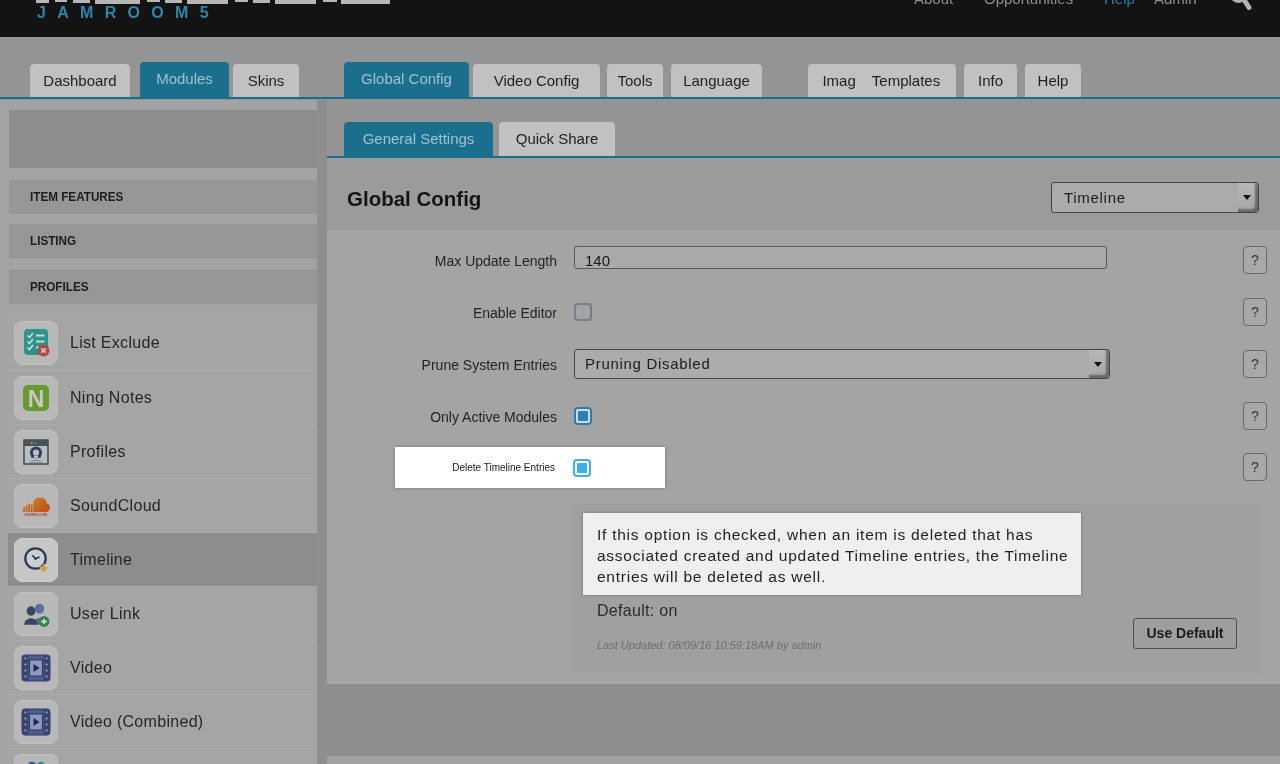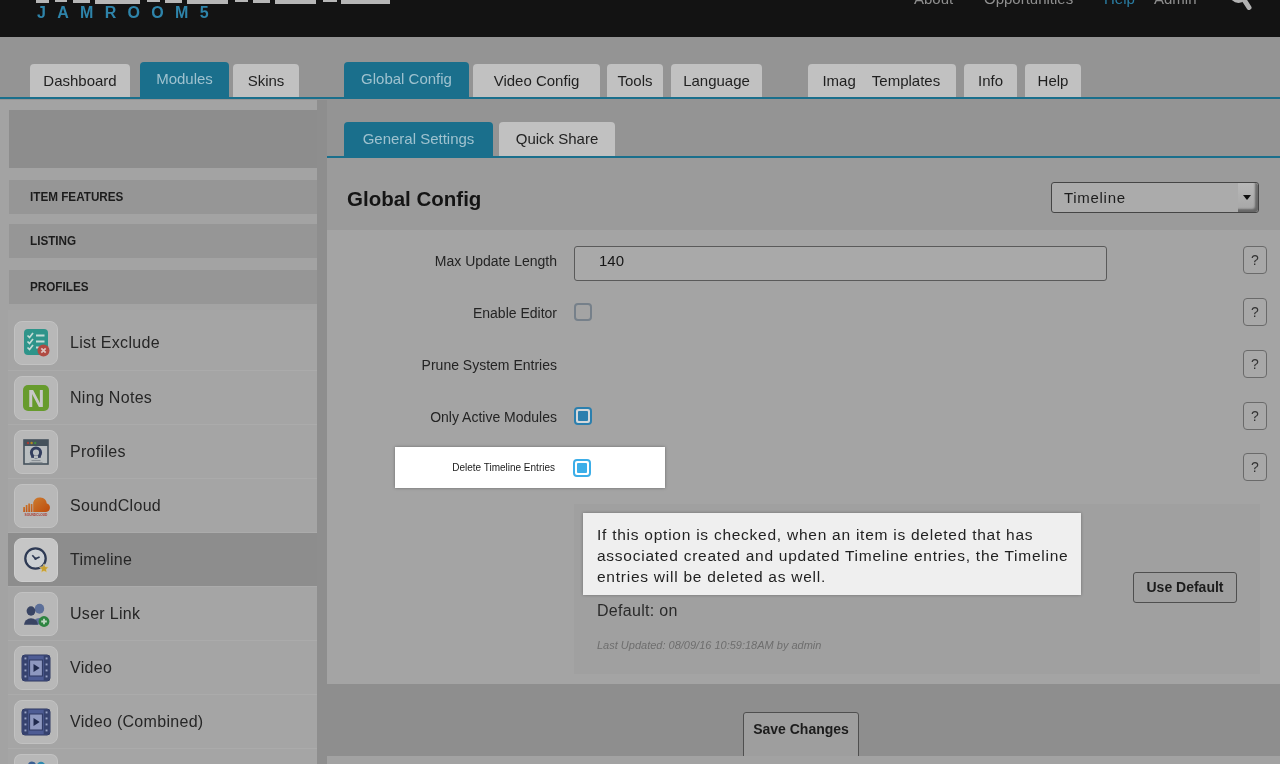--- a/index.html
+++ b/index.html
@@ -32,21 +32,21 @@
 .subtab { position:absolute; top:122px; height:34px; border-radius:4px 4px 0 0; font-size:15px; text-align:center; line-height:34px; }
 #subline { position:absolute; left:327px; top:156px; width:953px; height:2px; background:#1a6f8c; }
 .label { position:absolute; font-size:14px; color:#242424; text-align:right; width:230px; }
 .qbtn { position:absolute; left:916px; width:24px; height:28px; background:#a8a8a8; border:1px solid #6a6a6a; border-radius:4px; font-size:14px; color:#333; text-align:center; line-height:26px; }
 .inputbox { position:absolute; background:#a9a9a9; border:1px solid #5a5a5a; border-radius:3px; font-size:15px; color:#161616; }
 .selbox { position:absolute; background:#ababab; border:1px solid #454545; border-radius:3px; font-size:15px; letter-spacing:.7px; color:#1c1c1c; }
 .selarrow { position:absolute; right:0; top:0; bottom:0; width:20px; background:linear-gradient(180deg,#b8b8b8,#a6a6a6); box-shadow:inset -3px -3px 2px rgba(40,40,40,.5); border-radius:0 3px 3px 0; }
 .selarrow:after { content:""; position:absolute; left:5px; top:12px; border-left:4.5px solid transparent; border-right:4.5px solid transparent; border-top:5px solid #101010; }
 .cb { position:absolute; width:18px; height:18px; border:2px solid #2b7fae; border-radius:4px; background:#d4d8da; }
 .cb .in { position:absolute; left:2px; top:2px; width:10px; height:10px; background:#2b7fae; border-radius:1px; }
-.btn { position:absolute; background:#9e9e9e; border:1px solid #4f4f4f; border-radius:3px; font-weight:bold; font-size:14px; color:#1c1c1c; text-align:center; }
+.btn { position:absolute; background:#9e9e9e; border:1px solid #4f4f4f; border-radius:3px; font-weight:bold; font-size:14px; color:#1c1c1c; text-align:center;margin-top:46px; }
 
 #hlrow { position:absolute; left:395px; top:447px; width:270px; height:41px; background:#ffffff; box-shadow:0 0 3px rgba(0,0,0,.35); }
 #hlrow .lb { position:absolute; left:0px; top:0; width:160px; text-align:right; height:41px; line-height:41px; font-size:10px; color:#1a1a1a; }
 #hltip { position:absolute; left:583px; top:513px; width:498px; height:82px; background:#efefef; box-shadow:0 0 3px rgba(0,0,0,.3); font-size:15.5px; letter-spacing:.75px; color:#222; line-height:21px; padding:11px 0 0 14px; }
 </style>
 </head>
 <body>
 <div id="topbar">
   <div class="frag" style="left:36px;width:13px;height:3px"></div>
   <div class="frag" style="left:55px;width:12px;height:2px"></div>
@@ -227,28 +227,29 @@
 <div class="subtab" style="left:344px;width:149px;background:#1a6f8c;color:#9fc2cf">General Settings</div>
 <div class="subtab" style="left:499px;width:116px;background:#c1c1c1;color:#222">Quick Share</div>
 <div id="subline"></div>
 
 <div id="content">
   <div id="hdrband"></div>
   <div style="position:absolute;left:20px;top:29px;font-size:20.5px;font-weight:bold;color:#141414">Global Config</div>
   <div class="selbox" style="left:724px;top:24px;width:208px;height:31px;line-height:29px;padding-left:12px">Timeline<span class="selarrow"></span></div>
 
   <div class="label" style="left:0px;top:95px">Max Update Length</div>
-  <div class="inputbox" style="left:247px;top:88px;width:533px;height:35px;line-height:27px;padding-left:24px">140</div>
+  <div class="inputbox" style="left:247px;top:88px;width:533px;height:23px;line-height:27px;padding-left:10px">140</div>
   <div class="qbtn" style="top:88px">?</div>
 
   <div class="label" style="left:0px;top:147px">Enable Editor</div>
   <div style="position:absolute;left:247px;top:145px;width:18px;height:18px;border:2px solid #76808a;border-radius:4px"></div>
   <div class="qbtn" style="top:140px">?</div>
 
   <div class="label" style="left:0px;top:199px">Prune System Entries</div>
+  <div class="selbox" style="left:247px;top:191px;width:536px;height:30px;line-height:28px;padding-left:10px">Pruning Disabled<span class="selarrow"></span></div>
   <div class="qbtn" style="top:192px">?</div>
 
   <div class="label" style="left:0px;top:251px">Only Active Modules</div>
   <div class="cb" style="left:247px;top:249px">
       <div class="in"></div>
     </div>
   <div class="qbtn" style="top:244px">?</div>
 
   <div class="qbtn" style="top:295px">?</div>
 

